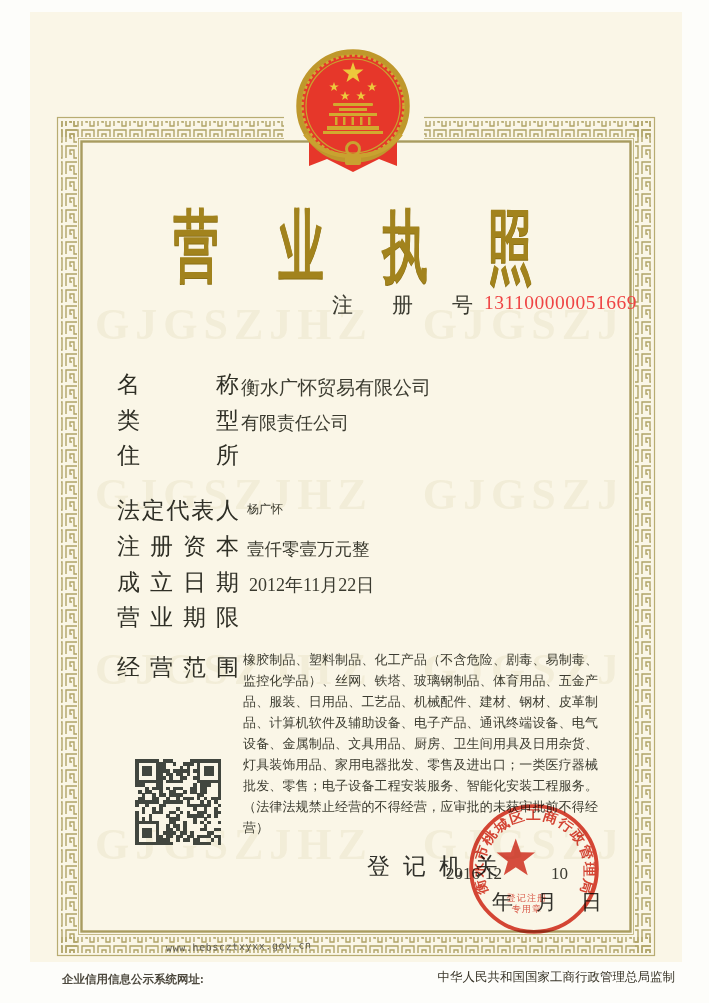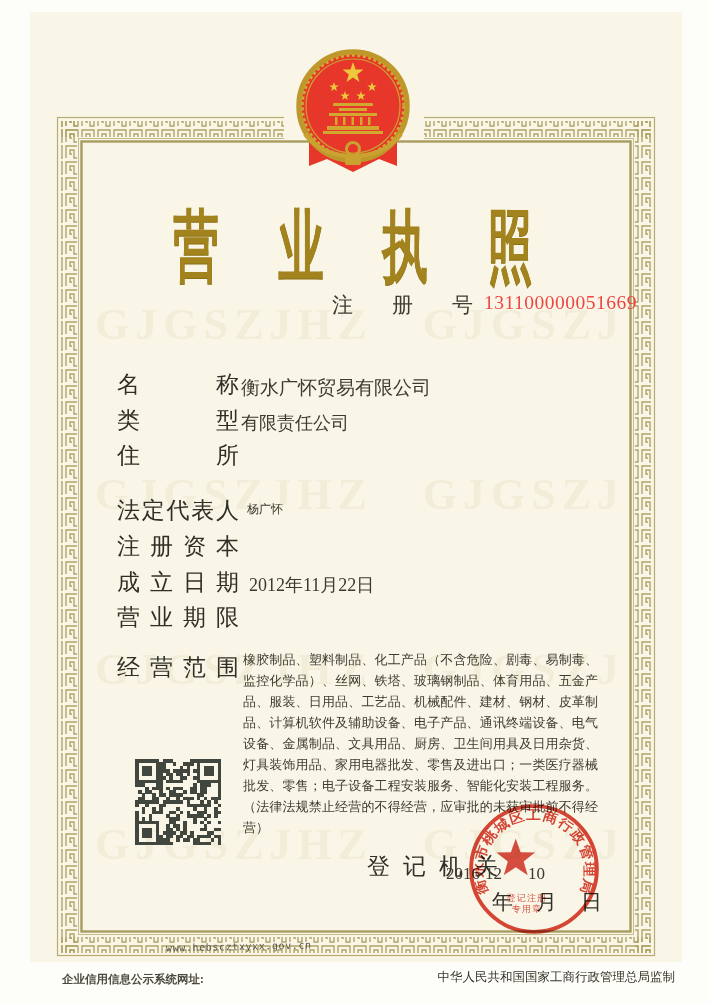--- a/index.html
+++ b/index.html
@@ -137,20 +137,21 @@
       </div>
     <div class="f-value" style="margin-left:8px;font-size:12px">杨广怀</div>
   </div>
   <div class="row" style="top:533px">
     <div class="f-label">
         <span>注</span>
         <span>册</span>
         <span>资</span>
         <span>本</span>
       </div>
+    <div class="f-value" style="margin-left:8px;font-size:17.5px">壹仟零壹万元整</div>
   </div>
   <div class="row" style="top:569px">
     <div class="f-label">
         <span>成</span>
         <span>立</span>
         <span>日</span>
         <span>期</span>
       </div>
     <div class="f-value" style="margin-left:10px">2012年11月22日</div>
   </div>
@@ -510,21 +511,21 @@
     </svg>
 
   <div class="regorg">
       <span>登</span>
       <span>记</span>
       <span>机</span>
       <span>关</span>
     </div>
   <span class="dateNum" style="left:446px;top:864px">2016</span>
   <span class="dateNum" style="left:485px;top:864px">12</span>
-  <span class="dateNum" style="left:528px;top:864px">10</span>
+  <span class="dateNum" style="left:551px;top:864px">10</span>
   <span class="dateUnit" style="left:492px;top:888px">年</span>
   <span class="dateUnit" style="left:536px;top:888px">月</span>
   <span class="dateUnit" style="left:581px;top:888px">日</span>
 
   <svg class="seal" viewBox="0 0 138 138">
     <circle cx="69" cy="69" r="62" fill="none" stroke="#d6392a" stroke-width="3.8"></circle>
     <defs>
         <path id="sealArc" d="M24,92 A50,50 0 1 1 114,92" fill="none"></path>
       </defs>
     <text font-size="13" fill="#d6392a" font-weight="bold" letter-spacing="1">

